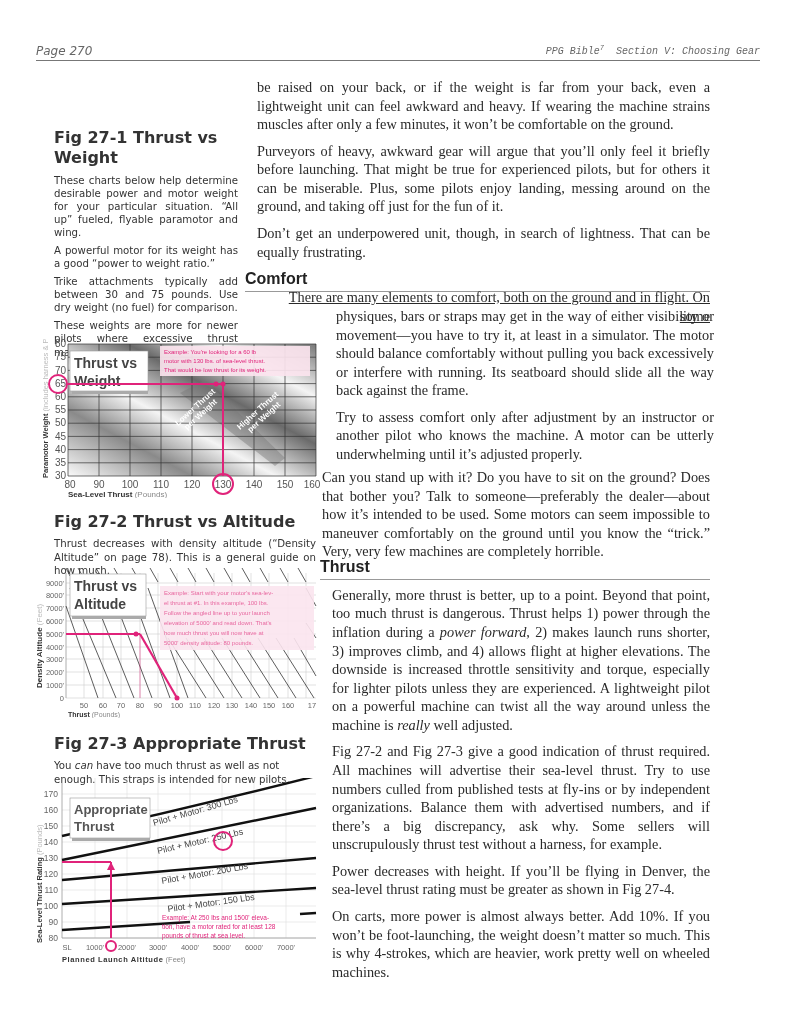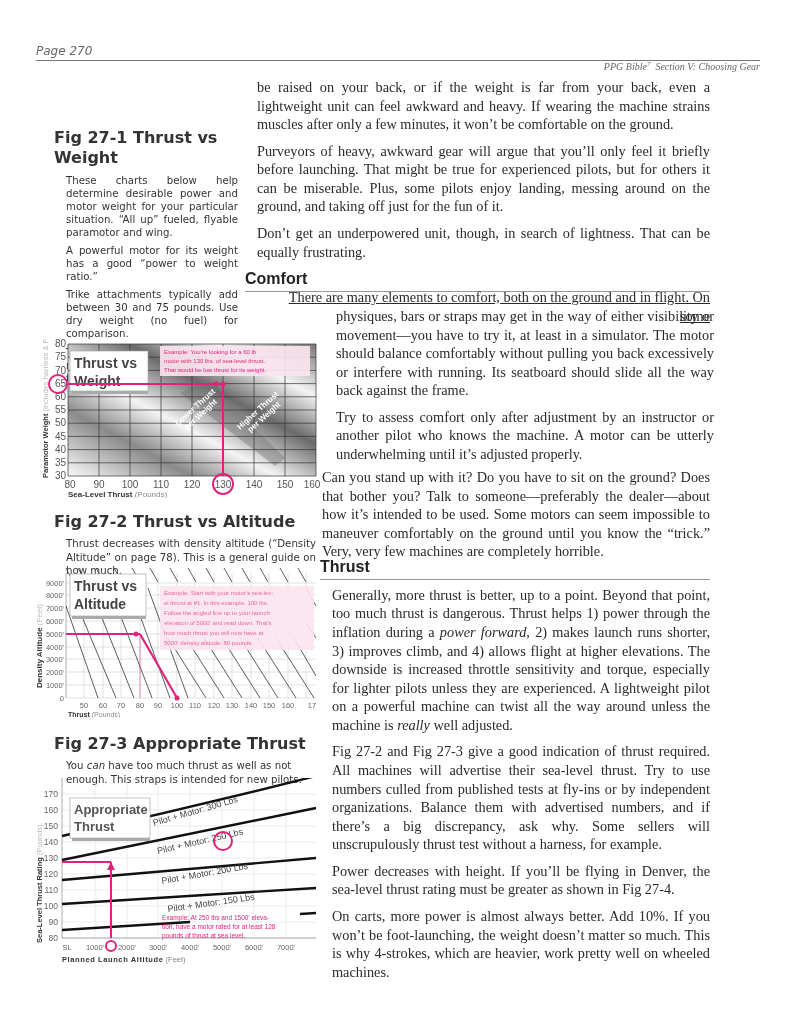--- a/index.html
+++ b/index.html
@@ -1,24 +1,24 @@
 <!DOCTYPE html>
 <html><head>
 <meta charset="utf-8">
 <style>
   html, body { margin:0; padding:0; background:#ffffff; }
   body { width:800px; height:1027px; position:relative; overflow:hidden; font-family:"Liberation Serif", serif; color:#2a2a2a; }
   .header { position:absolute; left:36px; top:40px; width:724px; height:20px; border-bottom:1.5px solid #777; }
   .header .left { position:absolute; left:0; top:4px; font-family:"DejaVu Sans", sans-serif; font-style:italic; font-size:12px; color:#666; }
-  .header .right { position:absolute; right:0; top:20px; font-family:Liberation Serif, serif; font-style:italic; font-size:10px; color:#666; }
+  .header .right { position:absolute; right:0; top:4px; font-family:Liberation Mono, monospace; font-style:italic; font-size:10px; color:#666; }
   .header sup { font-size:7px; }
 
   .side { position:absolute; left:54px; width:262px; font-family:"DejaVu Sans", sans-serif; font-size:10.2px; color:#333; line-height:1.28; }
   .side .cap { font-weight:bold; font-size:16px; margin-bottom:5px; }
-  .side p { margin:0 0 5px 12px; text-align:justify; }
+  .side p { margin:0 0 5px 0; text-align:justify; }
 
   .main { position:absolute; left:245px; width:465px; font-size:14.3px; line-height:1.3; color:#2a2a2a; }
   .main p { margin:0 0 8px 12px; text-align:justify; }
   .h2 { font-family:"Liberation Sans", sans-serif; font-weight:bold; font-size:16px; color:#222; border-bottom:1.5px solid #999; padding-bottom:1px; margin:0 0 6px 0; }
 
   .chart { position:absolute; }
   .chart svg text { font-family:"Liberation Sans", sans-serif; }
 </style>
 </head>
 <body>

